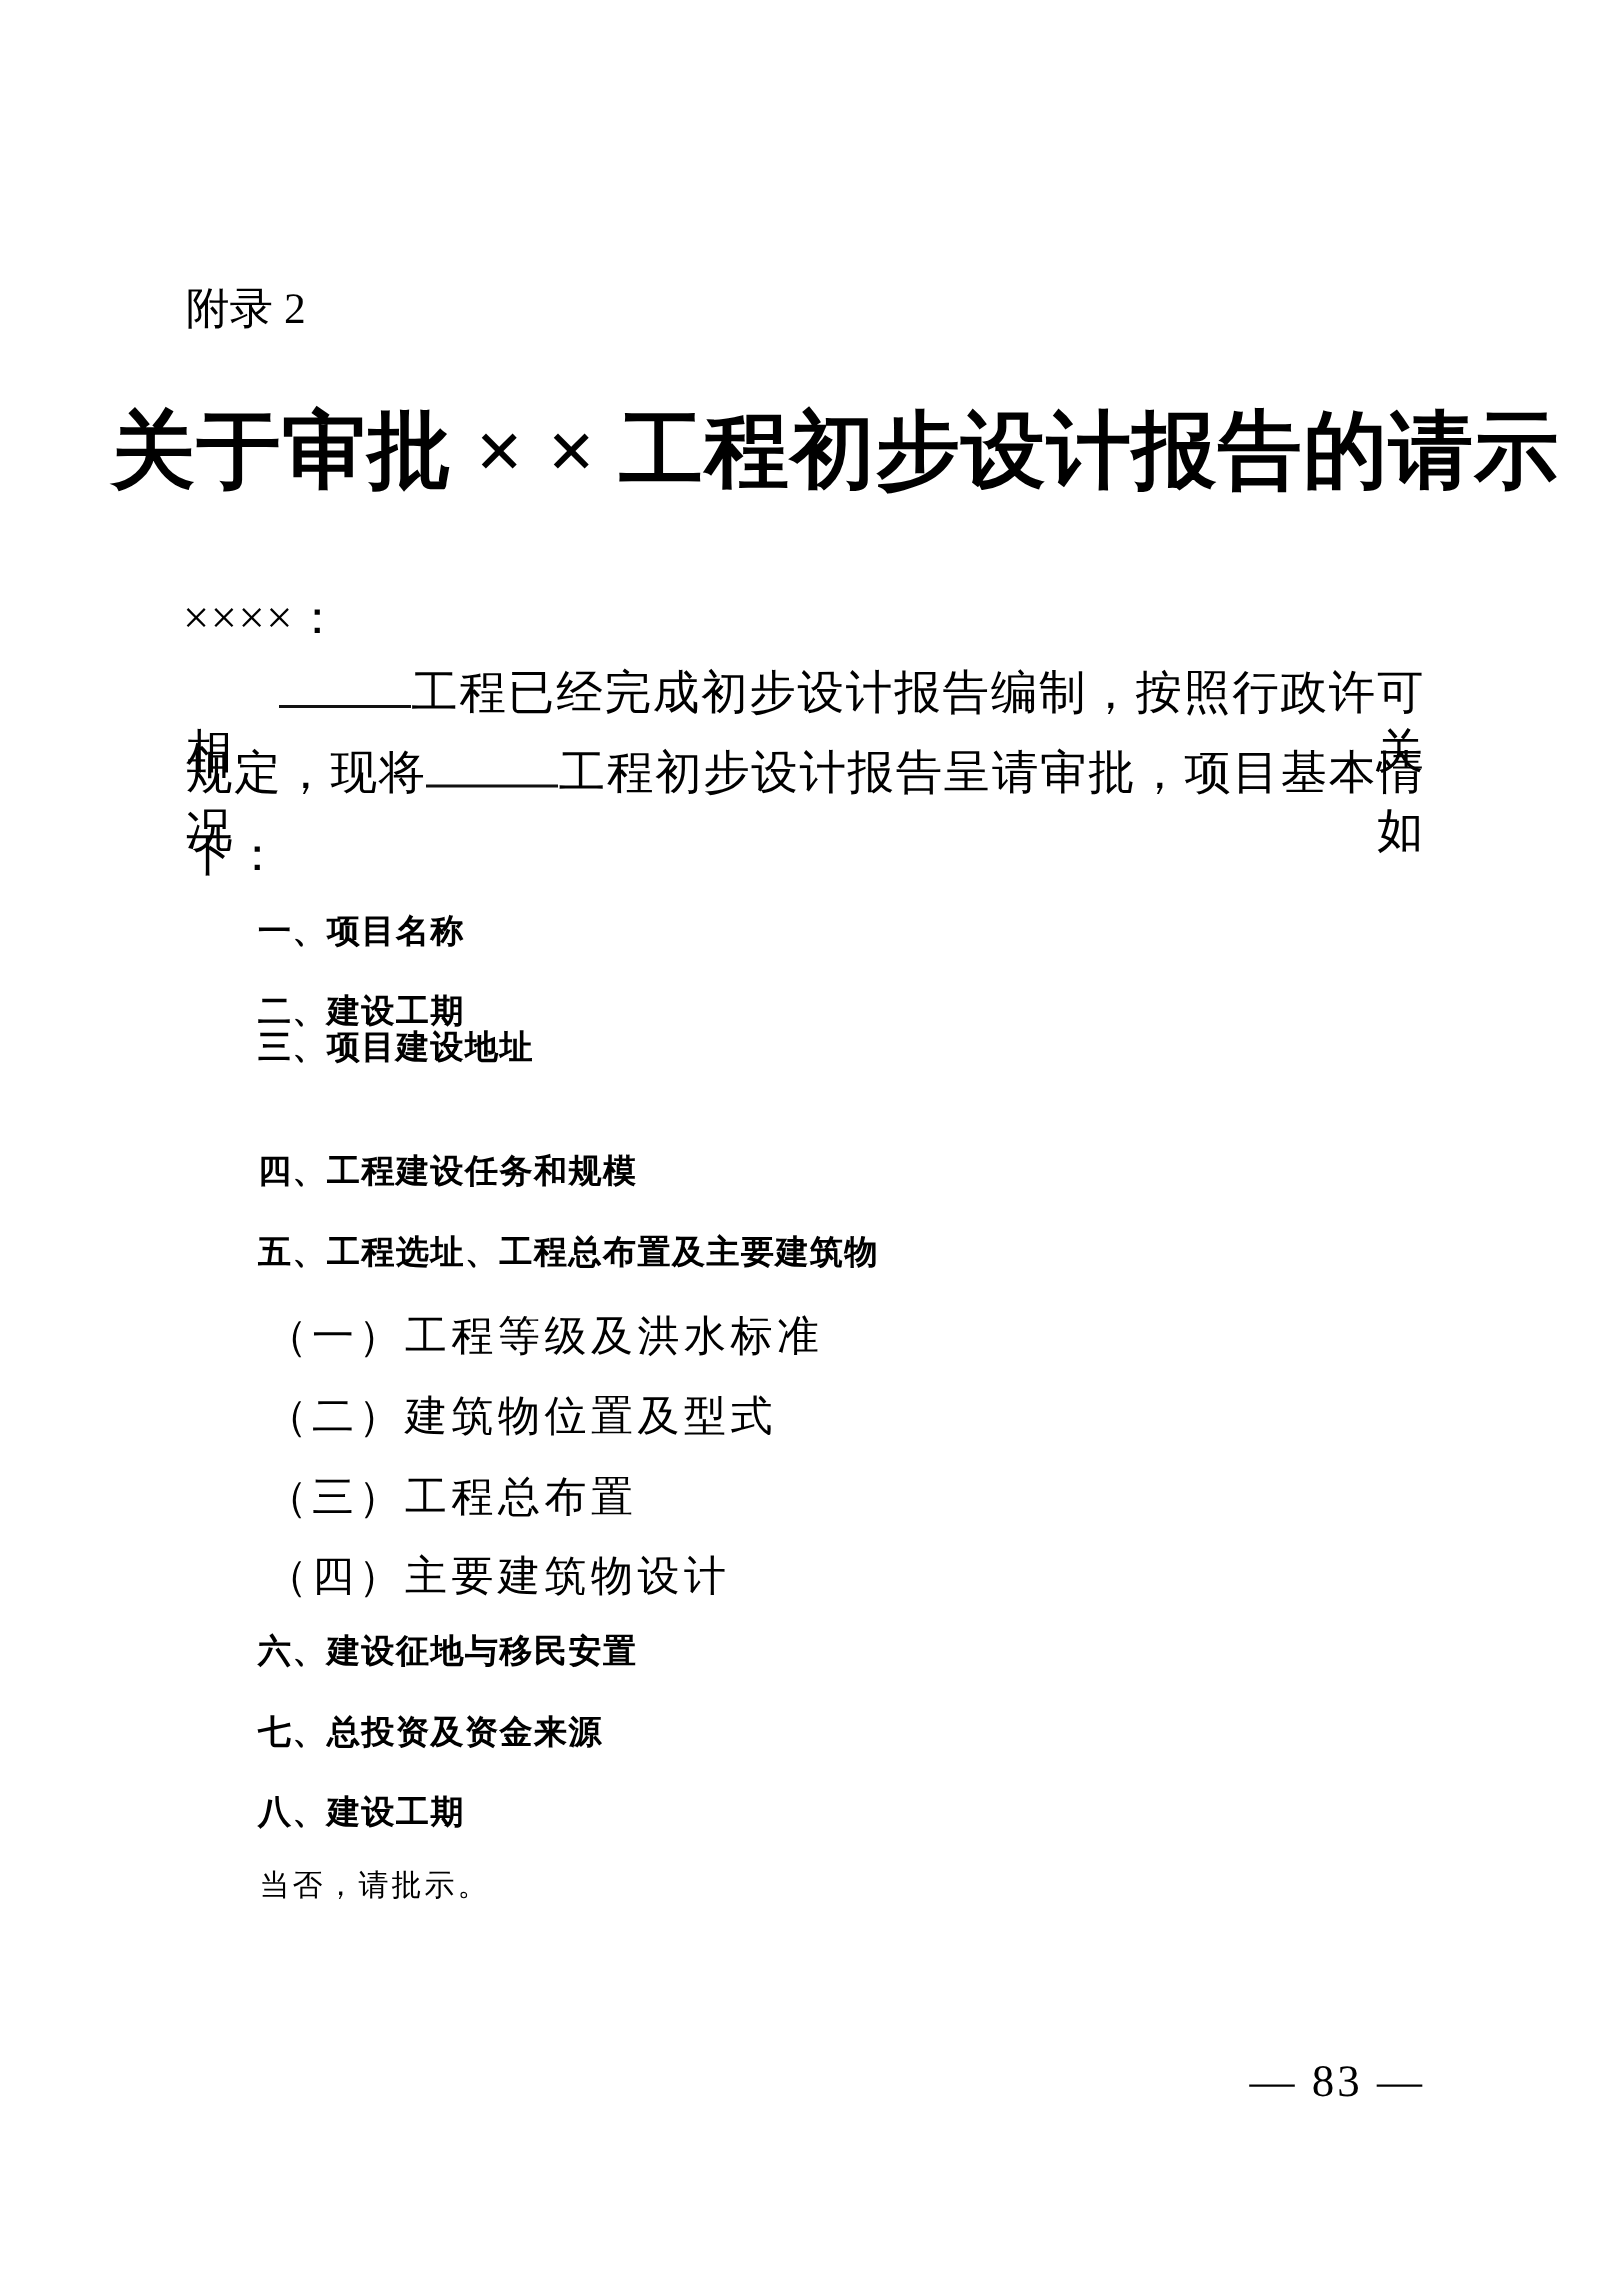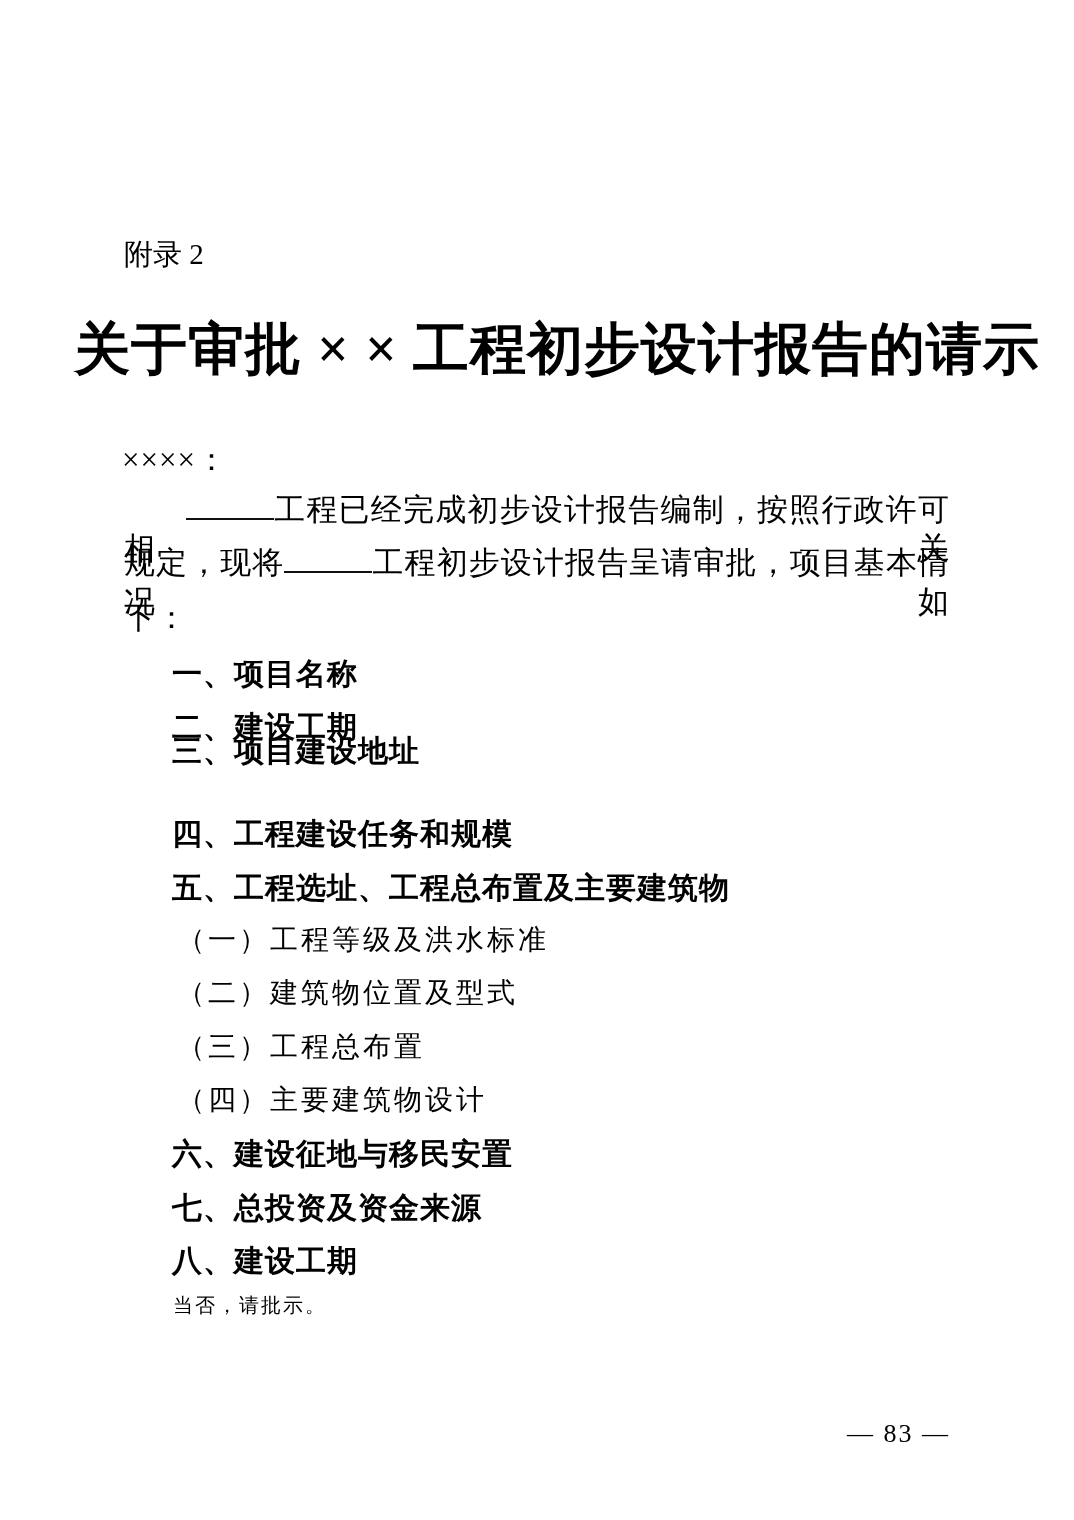--- a/index.html
+++ b/index.html
@@ -10,21 +10,21 @@
   .page {
     position: relative;
     width: 1074px;
     height: 1520px;
     margin: 0 auto;
     background: #ffffff;
     color: #000000;
     overflow: hidden;
     font-family: "Liberation Serif", "DejaVu Serif", serif;
   }
-  .abs { position: absolute; white-space: nowrap; margin-top: 48px; }
+  .abs { position: absolute; white-space: nowrap; }
 
   .appendix {
     left: 124px; top: 189px;
     font-size: 29px;
     line-height: 1.2;
     font-family: "Liberation Serif", "DejaVu Serif", serif;
   }
   .doc-title {
     left: 40px; right: 0; top: 266px;
     text-align: center;
@@ -63,21 +63,21 @@
   }
   .blank {
     display: inline-block;
     width: 88px;
     height: 0.85em;
     border-bottom: 2px solid #111111;
     vertical-align: baseline;
   }
   .ol-bold {
     left: 172px;
-    font-size: 30px;
+    font-size: 22px;
     line-height: 1.2;
     font-weight: 700;
     letter-spacing: 1px;
     font-family: "Liberation Sans", "DejaVu Sans", sans-serif;
   }
   .ol-sub {
     left: 177px;
     font-size: 28px;
     line-height: 1.2;
     font-weight: 400;
@@ -85,21 +85,21 @@
     font-family: "Liberation Serif", "DejaVu Serif", serif;
   }
   .closing {
     left: 173px; top: 1245px;
     font-size: 20px;
     line-height: 1.2;
     letter-spacing: 2px;
   }
   .page-number {
     right: 124px; top: 1370px;
-    font-size: 26px;
+    font-size: 30px;
     line-height: 1.2;
     letter-spacing: 2px;
     font-family: "Liberation Serif", "DejaVu Serif", serif;
   }
 </style>
 </head>
 <body>
 
 <div class="page">
 

